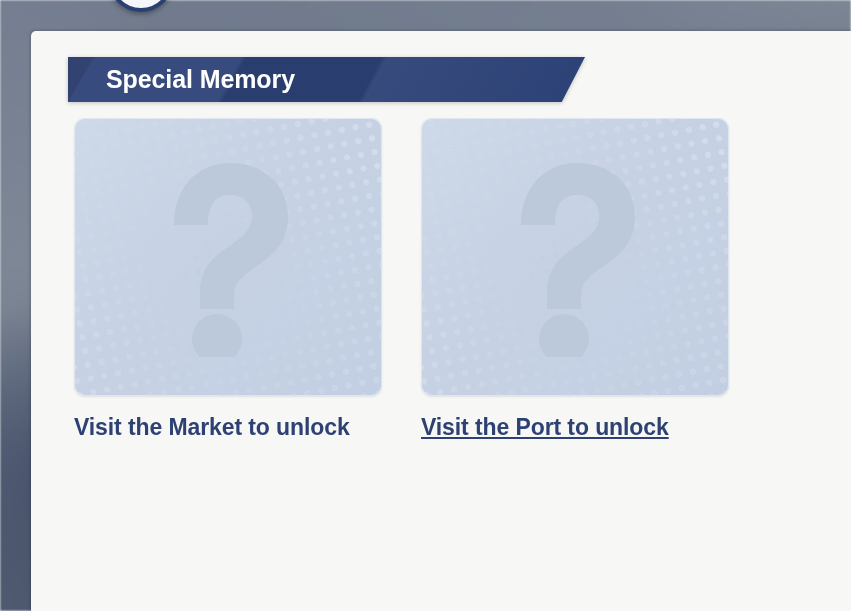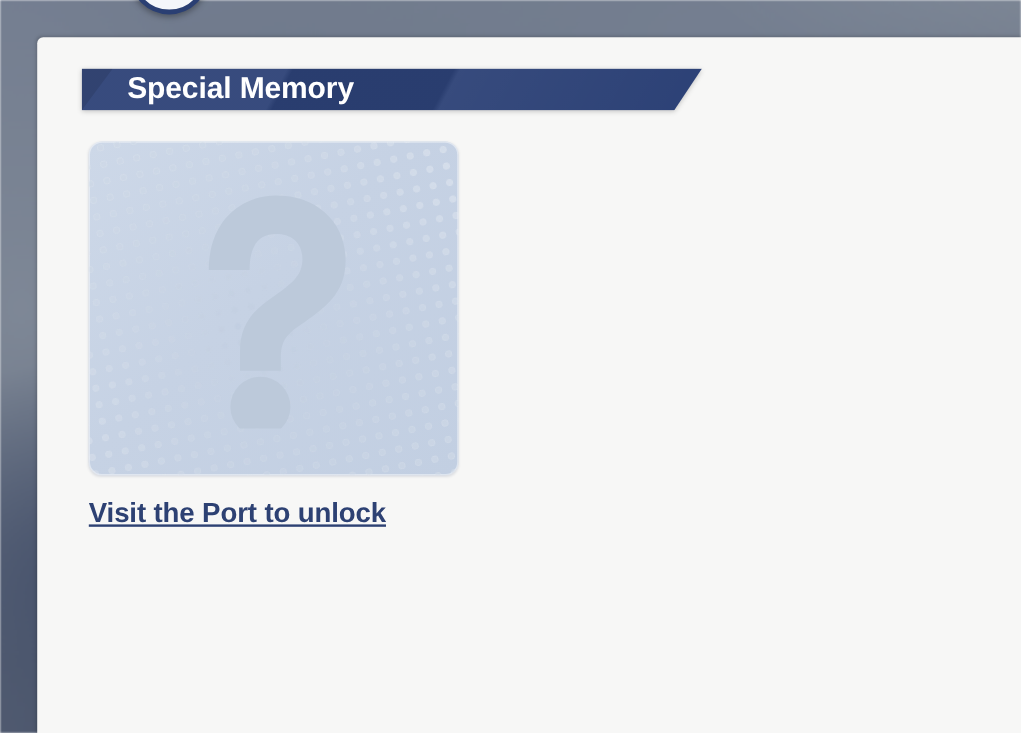--- a/index.html
+++ b/index.html
@@ -55,21 +55,21 @@
     border-top-left-radius: 5px;
     box-shadow: -1px -1px 3px rgba(0,0,0,0.18);
   }
 
   
   .section-banner {
     position: absolute;
     left: 37px;
     top: 26px;
     width: 517px;
-    height: 35px;
+    height: 45px;
     color: #ffffff;
     display: flex;
     align-items: center;
     filter: drop-shadow(0 1px 2px rgba(0,0,0,0.22));
   }
   .section-banner .banner-shape {
     position: absolute;
     inset: 0;
     background:
       linear-gradient(118deg, rgba(255,255,255,0.055) 0%, rgba(255,255,255,0.055) 32%,
@@ -171,20 +171,37 @@
 <div id="panel">
 
   <div class="section-banner">
     <div class="banner-shape"></div>
     <div class="banner-notch"></div>
     <div class="banner-label">Special Memory</div>
   </div>
 
   <div id="card-grid">
 
+    <div class="memory-card market">
+      <div class="memory-thumb">
+        <div class="halftone"></div>
+        <div class="halftone2"></div>
+        <div class="qmark">
+          <svg width="180" height="200" viewBox="0 0 180 200" aria-hidden="true">
+            <path d="M36 68 C36 28, 62 6, 92 6 C126 6, 150 28, 150 60
+                     C150 88, 132 100, 112 114 C100 122, 96 128, 96 142
+                     L96 152 L62 152 L62 136 C62 114, 72 102, 90 90
+                     C106 79, 114 72, 114 59 C114 45, 105 38, 92 38
+                     C78 38, 70 47, 70 68 Z" fill="#bcc9da"></path>
+            <circle cx="79" cy="182" r="25" fill="#bcc9da"></circle>
+          </svg>
+        </div>
+      </div>
+      <div class="memory-caption">Visit the Market to unlock</div>
+    </div>
 
     <div class="memory-card port">
       <div class="memory-thumb">
         <div class="halftone"></div>
         <div class="halftone2"></div>
         <div class="qmark">
           <svg width="180" height="200" viewBox="0 0 180 200" aria-hidden="true">
             <path d="M36 68 C36 28, 62 6, 92 6 C126 6, 150 28, 150 60
                      C150 88, 132 100, 112 114 C100 122, 96 128, 96 142
                      L96 152 L62 152 L62 136 C62 114, 72 102, 90 90

